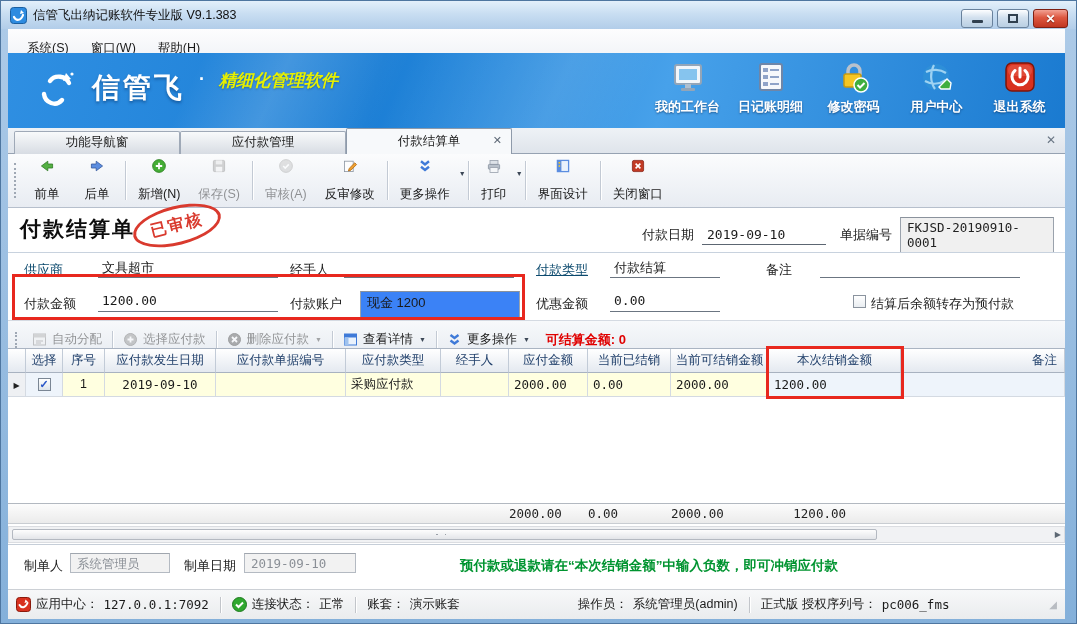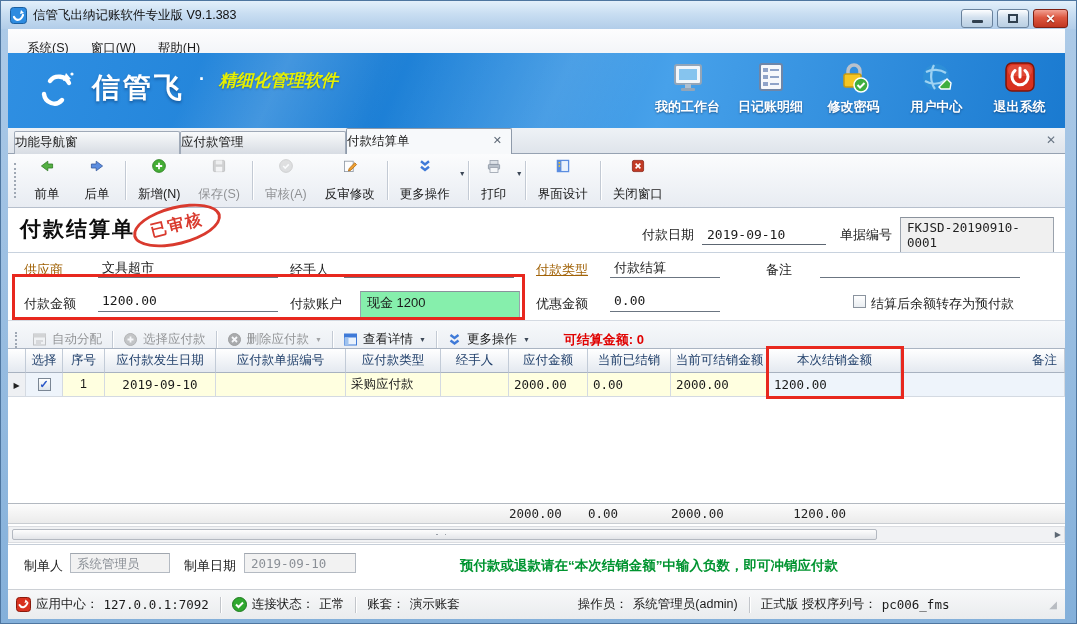--- a/index.html
+++ b/index.html
@@ -43,21 +43,21 @@
   .brand-sep { color:#fff; font-size:18px; font-weight:bold; }
   .brand-tagline { color:#e6f000; font-size:17px; font-weight:bold; font-style:italic; text-shadow:0 1px 2px rgba(0,40,90,.4); }
   .banner-actions { position:absolute; right:4px; top:7px; display:flex; }
   .baction { width:83px; display:flex; flex-direction:column; align-items:center; gap:4px;
     color:#fff; font-size:13px; font-weight:bold; text-shadow:0 1px 2px rgba(0,30,70,.55); cursor:pointer; }
   .baction svg { width:34px; height:34px; }
 
   
   .tabstrip { position:absolute; left:7px; right:11px; top:127px; height:26px;
     background:linear-gradient(#eef2f6,#dfe4eb); border-bottom:1px solid #96a2b2; }
-  .tab { position:absolute; top:3px; height:23px; width:166px; font-size:12.5px;
+  .tab { position:absolute; top:3px; height:23px; width:166px; text-align:center; font-size:12.5px;
     line-height:21px; background:linear-gradient(#f8fafb,#d7dce3); border:1px solid #9fa9b7;
     border-bottom:none; border-radius:2px 2px 0 0; cursor:pointer; }
   .tab.active { top:0; height:26px; line-height:25px; background:#f7f9fb; border-color:#8e9aaa; font-weight:normal; }
   .tab-close { position:absolute; right:9px; top:6px; font-size:11px; line-height:11px; color:#5d6875; cursor:pointer; }
   .strip-close { position:absolute; right:9px; top:5px; font-size:12px; color:#6a7684; cursor:pointer; }
 
   
   .toolbar { position:absolute; left:7px; right:11px; top:153px; height:54px;
     background:linear-gradient(#fbfcfd,#e8ecf2); border-bottom:1px solid #b6bfcc;
     display:flex; align-items:stretch; padding-left:5px; }
@@ -79,39 +79,39 @@
     border-radius:50%; transform:rotate(-14deg); display:flex; align-items:center; justify-content:center;
     color:#d93a2e; font-size:16px; font-weight:bold; letter-spacing:2px; background:rgba(255,255,255,.0); }
   .form-head-right { position:absolute; left:634px; top:9px; display:flex; align-items:center; font-size:13px; }
   .uline { border-bottom:1px solid #5c6672; padding:1px 5px 2px; font-size:13px; }
   .head-date { width:124px; margin-left:8px; }
   .docno-box { width:154px; margin-left:8px; background:#f0f0f0; border:1px solid #9aa2ac;
     border-top-color:#8a929c; padding:2px 6px; font-size:12.5px; color:#222; }
   .head-sep { position:absolute; left:0; right:0; top:44px; border-top:1px solid #c8d2de; }
 
   .f-label { position:absolute; font-size:13px; color:#1c1c1c; white-space:nowrap; }
-  .f-link { color:#a16207; text-decoration:underline; cursor:pointer; }
+  .f-link { color:#0c4a6e; text-decoration:underline; cursor:pointer; }
   .f-value { position:absolute; font-size:13px; border-bottom:1px solid #6b7581; padding:0 4px 2px; height:19px; }
-  .f-box { position:absolute; background:#86efac; border:1px solid #9aa2ac; border-top-color:#8a929c;
+  .f-box { position:absolute; background:#3b82f6; border:1px solid #9aa2ac; border-top-color:#8a929c;
     font-size:13px; padding:2px 6px; height:32px; }
   .f-check { position:absolute; width:13px; height:13px; border:1px solid #8a939e;
     background:linear-gradient(#fff,#e9edf1); }
   .red-box { position:absolute; border:3px solid #e8281e; pointer-events:none; }
 
   
   .dtoolbar { position:absolute; left:0; right:0; top:112px; height:38px;
     background:linear-gradient(#f7f9fb,#e7ebf1); border-top:1px solid #d4dae2;
     display:flex; align-items:center; padding-left:5px; }
   .dgrip { width:5px; height:16px; border-left:2px dotted #9fa8b4; margin:0 4px 0 2px; }
   .dbtn { display:flex; align-items:center; gap:5px; font-size:12.5px; padding:0 8px; cursor:pointer; }
   .dbtn svg { width:15px; height:15px; }
   .dbtn.dis { opacity:.45; filter:grayscale(1); cursor:default; }
   .dbtn .dd { font-size:7px; color:#3c4756; margin-left:1px; }
   .dsep { width:1px; height:18px; background:#c3cad4; box-shadow:1px 0 0 #fff; margin:0 2px; }
-  .settleable { margin-left:26px; font-size:13px; font-weight:bold; color:#e00000; }
+  .settleable { margin-left:8px; font-size:13px; font-weight:bold; color:#e00000; }
 
   
   .grid { position:absolute; left:0; right:0; top:140px; border-top:1px solid #aab4c2; }
   .grow { display:grid; grid-template-columns:18px 37px 42px 111px 130px 95px 68px 79px 83px 98px 132px minmax(0,1fr); }
   .gh { height:24px; line-height:23px; font-size:12.5px; color:#21406b; text-align:center;
     background:linear-gradient(#ffffff,#e4e9f0); border-right:1px solid #c2cbd7; border-bottom:1px solid #a8b2c0; }
   .gh.right { text-align:right; padding-right:7px; }
   .gc { height:24px; line-height:23px; font-size:12.5px; border-right:1px solid #d4dae2;
     border-bottom:1px solid #d4dae2; padding:0 5px; white-space:nowrap; overflow:hidden; }
   .bg-ind { background:#eef0f3; text-align:center; padding:0; }

